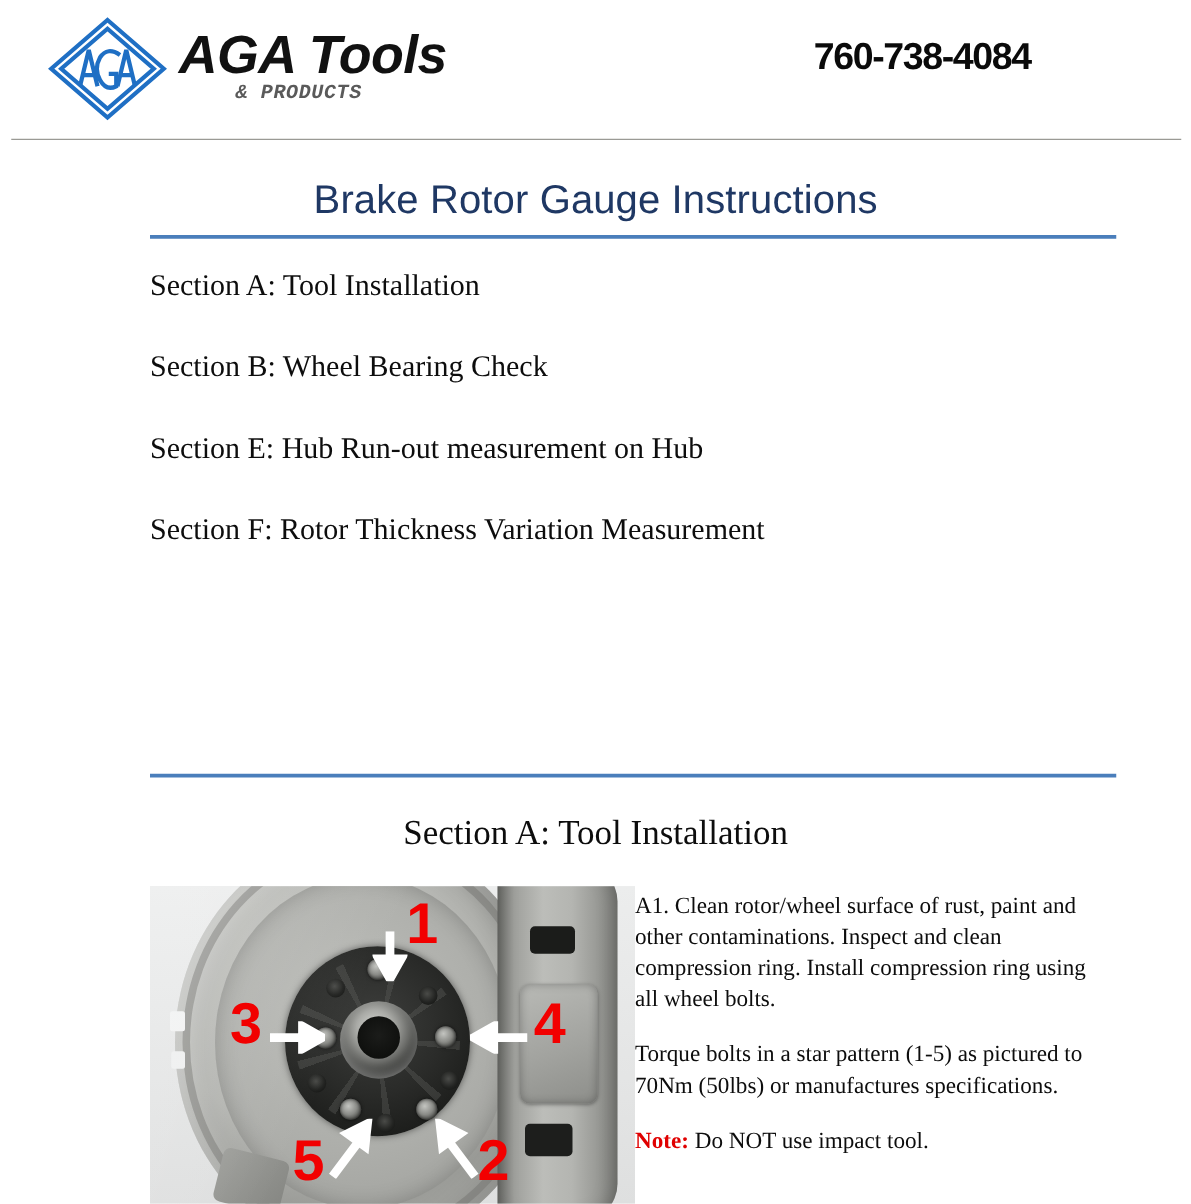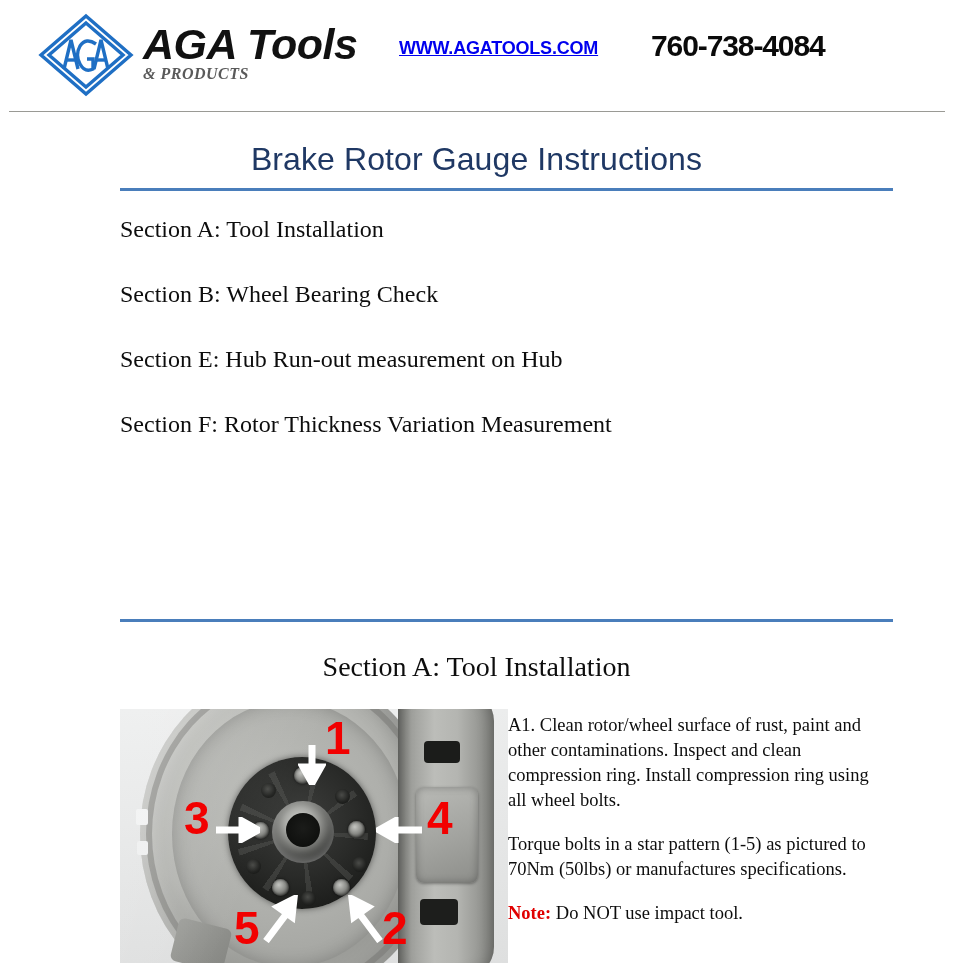--- a/index.html
+++ b/index.html
@@ -32,26 +32,26 @@
   }
   #brand-main {
     font-family: "Liberation Sans", sans-serif;
     font-weight: bold; font-style: italic;
     font-size: 43px; line-height: 46px;
     letter-spacing: -0.5px;
     color: #111111;
     white-space: nowrap;
   }
   #brand-sub {
-    font-family: Liberation Serif, serif;
+    font-family: Liberation Mono, monospace;
     font-weight: bold; font-style: italic;
     font-size: 16px; line-height: 18px;
     letter-spacing: 0.5px;
     color: #5a5a5a;
-    text-align: left;
+    text-align: center;
     padding-right: 38px;
     margin-top: -2px;
   }
   #header-url {
     position: absolute; left: 399px; top: 38px;
     font-family: "Liberation Sans", sans-serif;
     font-weight: bold;
     font-size: 18px;
     letter-spacing: -0.2px;
     color: #0000ee;
@@ -277,21 +277,20 @@
           <path d="M58.5 47 L67.5 47"></path>
         </g>
       </svg>
     </div>
 
     <div id="brand-text">
       <div id="brand-main">AGA Tools</div>
       <div id="brand-sub">&amp; PRODUCTS</div>
     </div>
 
-    <a id="header-url" href="#">WWW.AGATOOLS.COM</a>
     <div id="header-phone">760-738-4084</div>
     <div id="header-rule"></div>
   </div>
 
   <div id="doc-title">Brake Rotor Gauge Instructions</div>
   <div class="blue-rule" id="rule-top"></div>
 
   <div id="toc">
     <div class="toc-item">Section A: Tool Installation</div>
     <div class="toc-item">Section B: Wheel Bearing Check</div>

